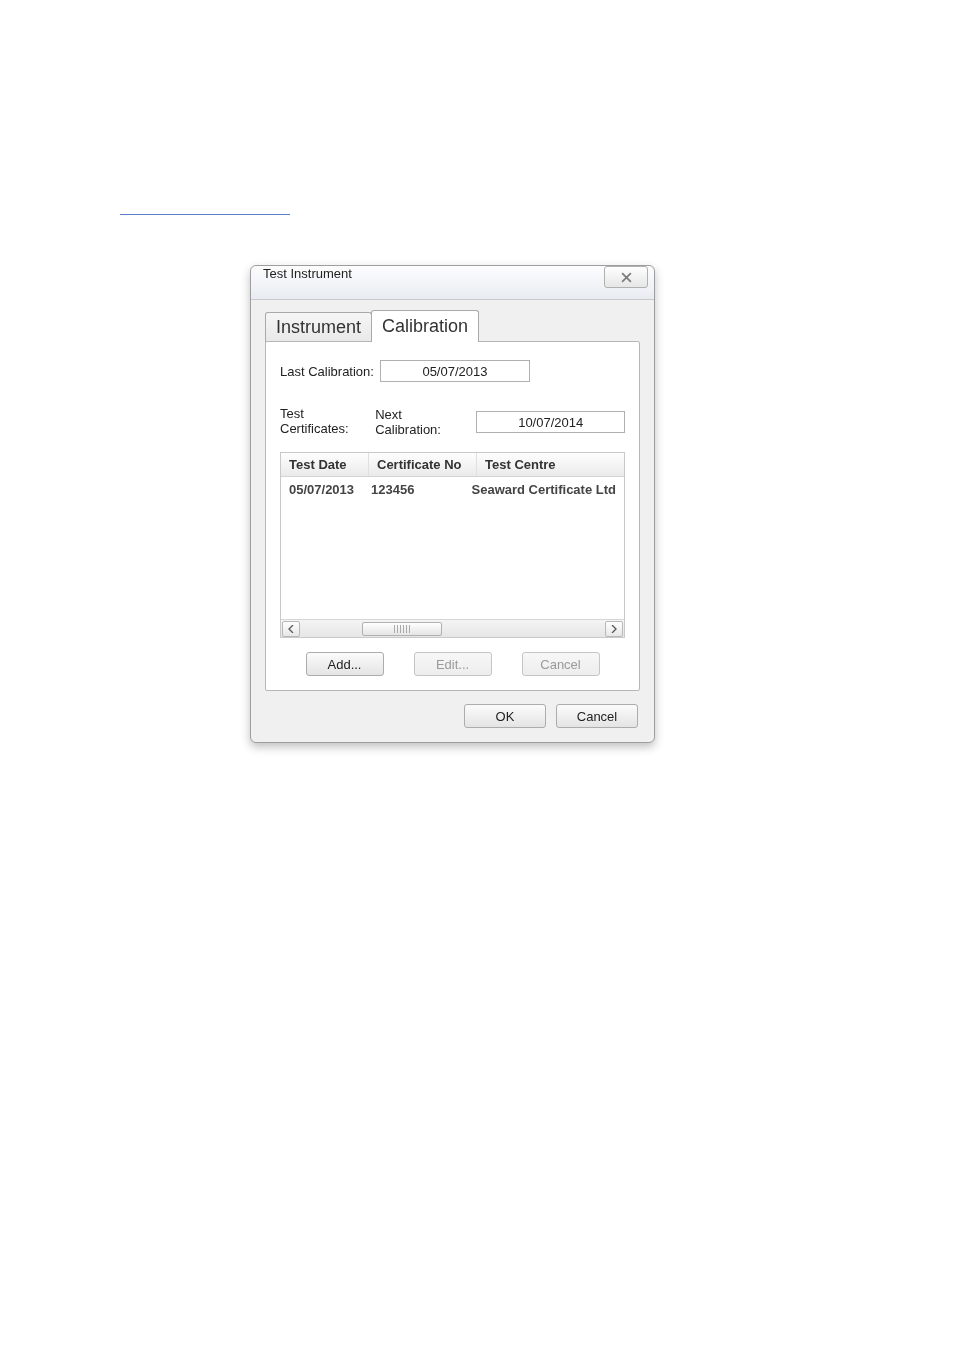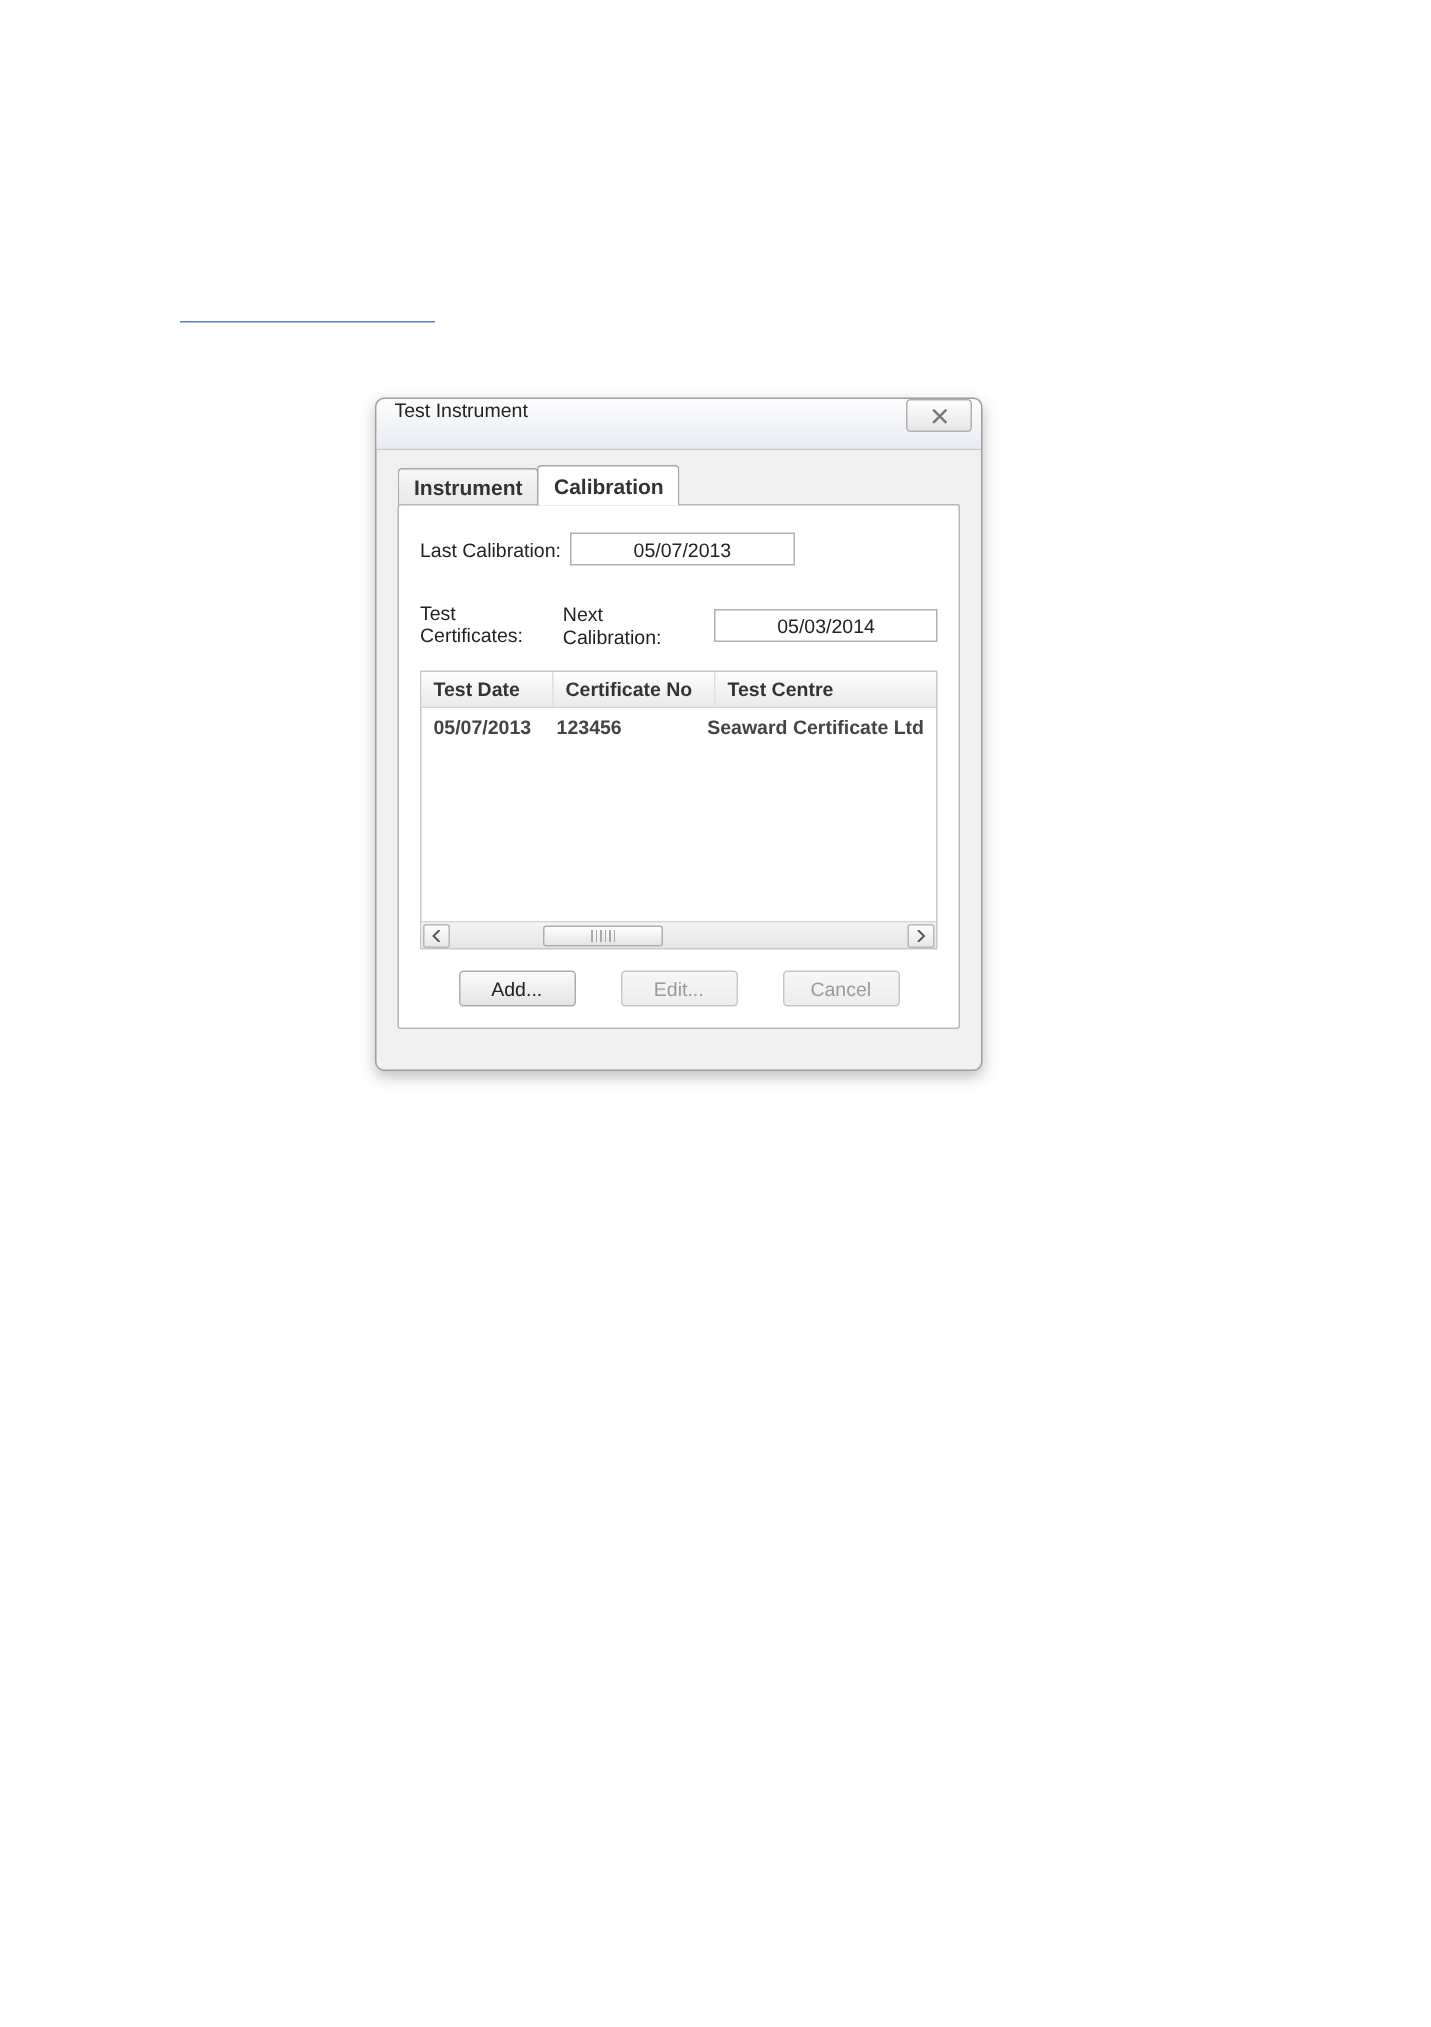--- a/index.html
+++ b/index.html
@@ -65,27 +65,26 @@
       display: flex;
       align-items: flex-end;
       padding: 10px 14px 0 14px;
       position: relative;
     }
     .tab {
       border: 1px solid #a9a9a9;
       border-bottom: none;
       background: linear-gradient(#f6f6f6, #e8e8e8);
       padding: 4px 10px 4px 10px;
-      font-size: 14px;
+      font-size: 18px;
       border-top-left-radius: 3px;
       border-top-right-radius: 3px;
       position: relative;
       color: #333;
       margin-right: -1px;
-      font-weight: bold;
     }
     .tab.active {
       background: #fff;
       z-index: 2;
       padding-top: 5px;
       padding-bottom: 5px;
     }
     .tab-panel {
       margin: 0 14px 12px 14px;
       border: 1px solid #b7b7b7;
@@ -258,21 +257,21 @@
 
     <div class="field-row">
       <span class="field-label">Last Calibration:</span>
       <span class="field-value">05/07/2013</span>
     </div>
 
     <div style="display:flex; align-items:center; justify-content:space-between;">
       <span class="section-label" style="margin-top:14px;">Test Certificates:</span>
       <div class="field-row" style="margin-bottom:0;">
         <span class="field-label">Next Calibration:</span>
-        <span class="field-value">05/03/2014</span>
+        <span class="field-value">10/07/2014</span>
       </div>
     </div>
 
     <div class="table-wrap">
       <div class="table">
         <div class="thead">
           <div class="th col-date">Test Date</div>
           <div class="th col-cert">Certificate No</div>
           <div class="th col-centre">Test Centre</div>
         </div>
@@ -304,13 +303,17 @@
     </div>
 
     <div class="btn-row">
       <div class="btn">Add...</div>
       <div class="btn disabled">Edit...</div>
       <div class="btn disabled">Cancel</div>
     </div>
 
   </div>
 
+  <div class="dialog-actions">
+    <div class="btn" style="min-width:82px;">OK</div>
+    <div class="btn" style="min-width:82px;">Cancel</div>
+  </div>
 </div>
 
 </body></html>

